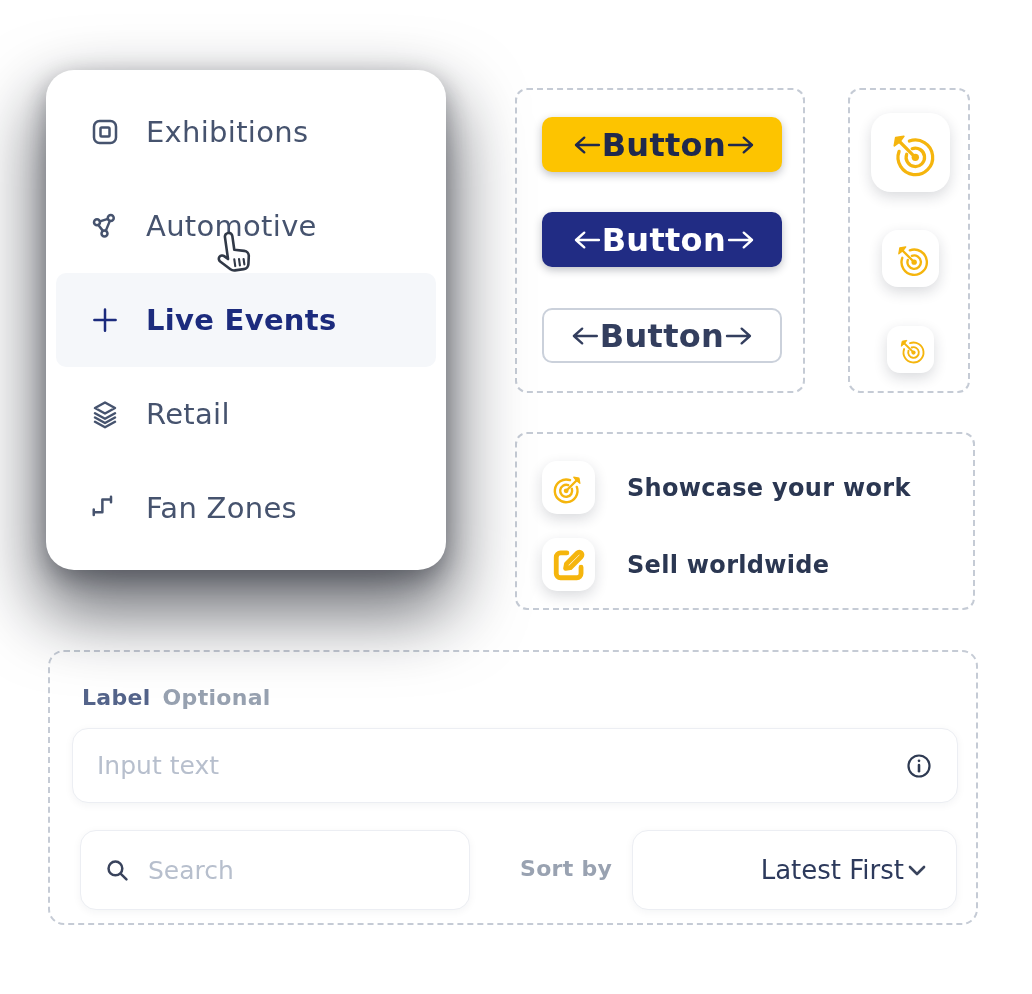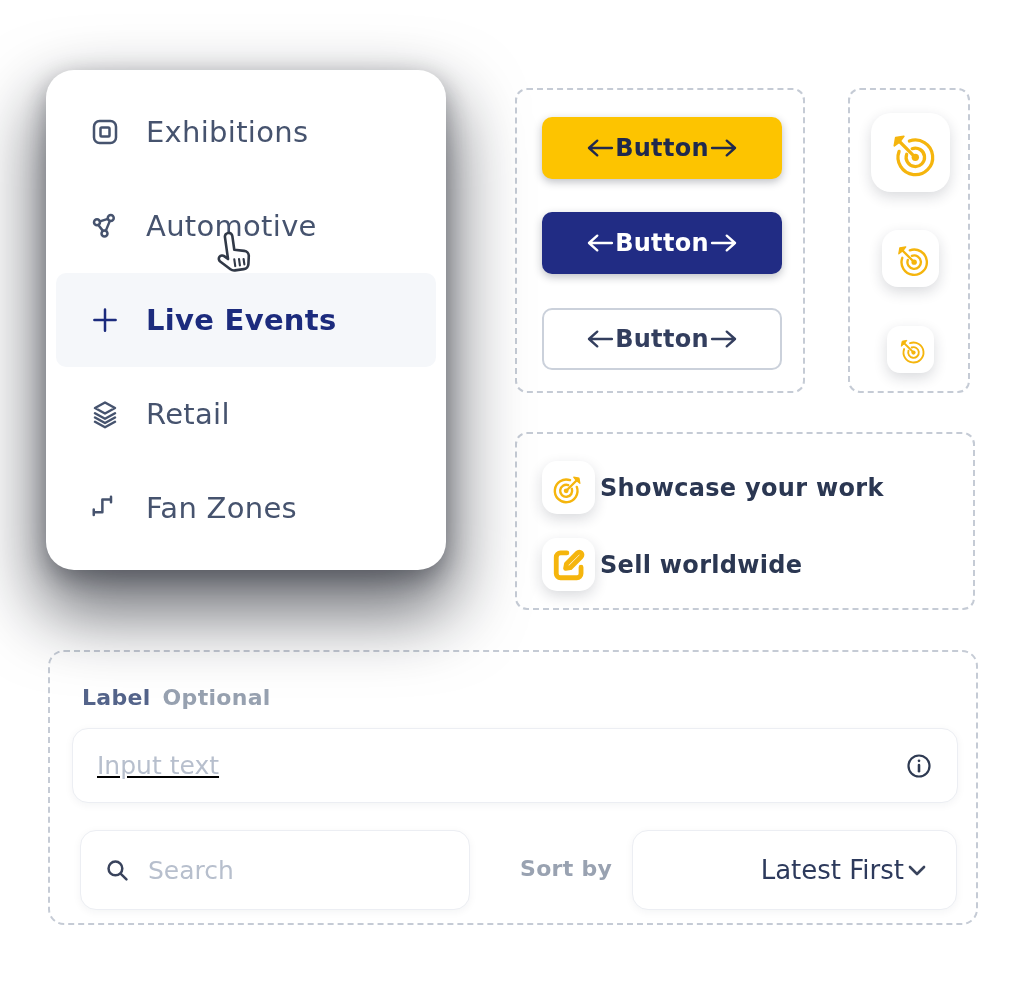--- a/index.html
+++ b/index.html
@@ -24,23 +24,23 @@
   .mi-icon { width:30px; height:30px; flex:0 0 30px; display:flex; align-items:center; justify-content:center; }
   .mi-icon svg { width:30px; height:30px; stroke:currentColor; fill:none; stroke-width:2; stroke-linecap:round; stroke-linejoin:round; }
 
   .cursor-wrap { position:absolute; left:213px; top:228px; width:48px; height:52px; z-index:12; transform:rotate(-8deg); }
 
   
   .dashed { position:absolute; border:2px dashed #C5CBD5; border-radius:12px; background:transparent; }
 
   .btn-group { left:515px; top:88px; width:290px; height:305px; }
   .btn {
-    position:absolute; left:25px; width:240px; height:62px; border-radius:10px;
-    display:flex; align-items:center; justify-content:center; padding:0 26px;
-    font-size:24px; font-weight:600; letter-spacing:.3px; cursor:pointer;
+    position:absolute; left:25px; width:240px; height:55px; border-radius:10px;
+    display:flex; align-items:center; justify-content:flex-end; padding:0 26px;
+    font-size:32px; font-weight:600; letter-spacing:.3px; cursor:pointer;
   }
   .btn svg { width:30px; height:22px; fill:none; stroke-width:2.6; stroke-linecap:round; stroke-linejoin:round; }
   .btn.primary   { top:27px;  background:#FDC400; color:#20294D; box-shadow:0 3px 9px rgba(22,27,45,.28); }
   .btn.primary svg { stroke:#20294D; }
   .btn.secondary { top:122px; background:#212C84; color:#ffffff; box-shadow:0 3px 9px rgba(22,27,45,.28); }
   .btn.secondary svg { stroke:#ffffff; }
   .btn.ghost     { top:218px; background:transparent; border:2px solid #CBD1DB; color:#333E5E; }
   .btn.ghost svg { stroke:#333E5E; }
 
   .icon-group { left:848px; top:88px; width:122px; height:305px; }
@@ -50,21 +50,21 @@
   }
   .icon-tile svg, .feature-tile svg { fill:none; stroke:#F5B50D; stroke-width:3; stroke-linecap:round; stroke-linejoin:round; }
   .tile-lg { left:21px; top:23px;  width:79px; height:79px; border-radius:20px; }
   .tile-md { left:32px; top:140px; width:57px; height:57px; border-radius:16px; }
   .tile-sm { left:37px; top:236px; width:47px; height:47px; border-radius:13px; }
   .tile-lg svg { width:52px; height:52px; }
   .tile-md svg { width:38px; height:38px; }
   .tile-sm svg { width:30px; height:30px; }
 
   .features { left:515px; top:432px; width:460px; height:178px; }
-  .feature-row { position:absolute; left:25px; display:flex; align-items:center; gap:5px; }
+  .feature-row { position:absolute; left:25px; display:flex; align-items:center; gap:32px; }
   .feature-row.r1 { top:27px; }
   .feature-row.r2 { top:104px; }
   .feature-tile {
     width:53px; height:53px; border-radius:15px; background:#ffffff;
     box-shadow:0 5px 14px rgba(25,30,48,.16);
     display:flex; align-items:center; justify-content:center; cursor:pointer;
   }
   .feature-tile svg { width:34px; height:34px; stroke-width:3.4; }
   .mirror { transform:scale(-1,1); }
   .feature-label { font-size:24px; font-weight:700; color:#2B3752; letter-spacing:.3px; }
@@ -79,21 +79,21 @@
     position:absolute; background:#ffffff; border:1px solid #ECEEF3; border-radius:16px;
     box-shadow:0 2px 8px rgba(25,30,50,.05);
     display:flex; align-items:center;
   }
   .field input {
     flex:1; min-width:0; border:none; outline:none; background:transparent;
     font-family:inherit; font-size:25px; color:#2C3852;
   }
   .field input::placeholder { color:#B7BFCD; opacity:1; }
 
-  .input-field  { left:22px; top:76px;  width:886px; height:75px; padding:0 24px;text-decoration:underline; }
+  .input-field  { left:22px; top:76px;  width:886px; height:75px; padding:0 24px; }
   .search-field { left:22px; top:178px; width:390px; height:80px; padding:16px 24px; gap:18px;margin-left:8px; }
   .search-field svg { width:25px; height:25px; stroke:#39435C; fill:none; stroke-width:2.4; stroke-linecap:round; flex:0 0 25px; }
   .info-btn { width:28px; height:28px; flex:0 0 28px; display:flex; cursor:pointer; }
   .info-btn svg { width:28px; height:28px; stroke:#2E3A52; fill:none; stroke-width:1.9; stroke-linecap:round; }
 
   .sort-label { position:absolute; left:470px; top:204px; font-size:22px; font-weight:700; color:#99A2B1; letter-spacing:.3px; }
   .select-box {
     position:absolute; left:582px; top:178px; width:325px; height:80px;
     background:#ffffff; border:1px solid #ECEEF3; border-radius:16px;
     box-shadow:0 2px 8px rgba(25,30,50,.05);

